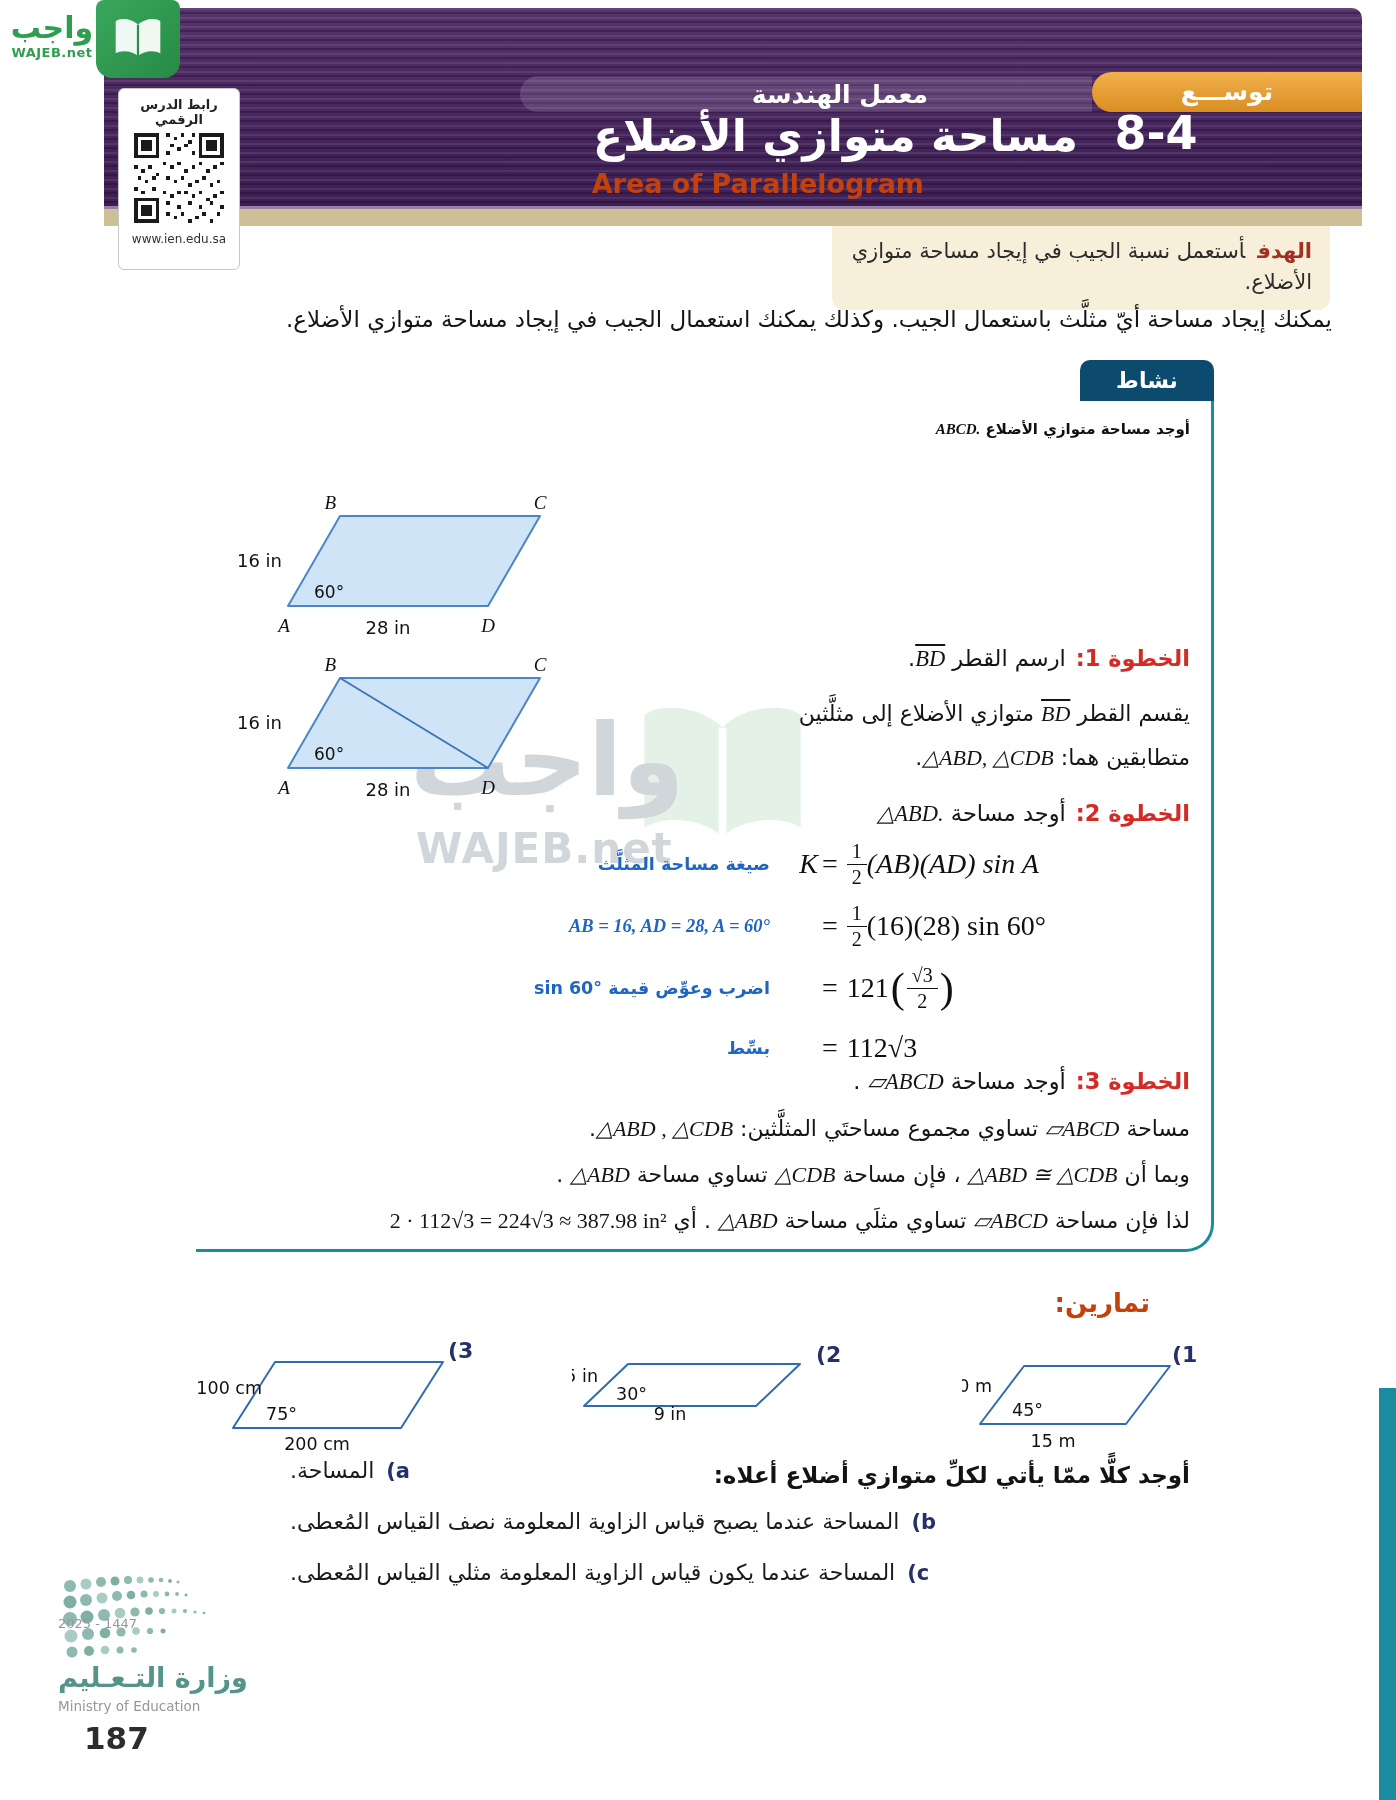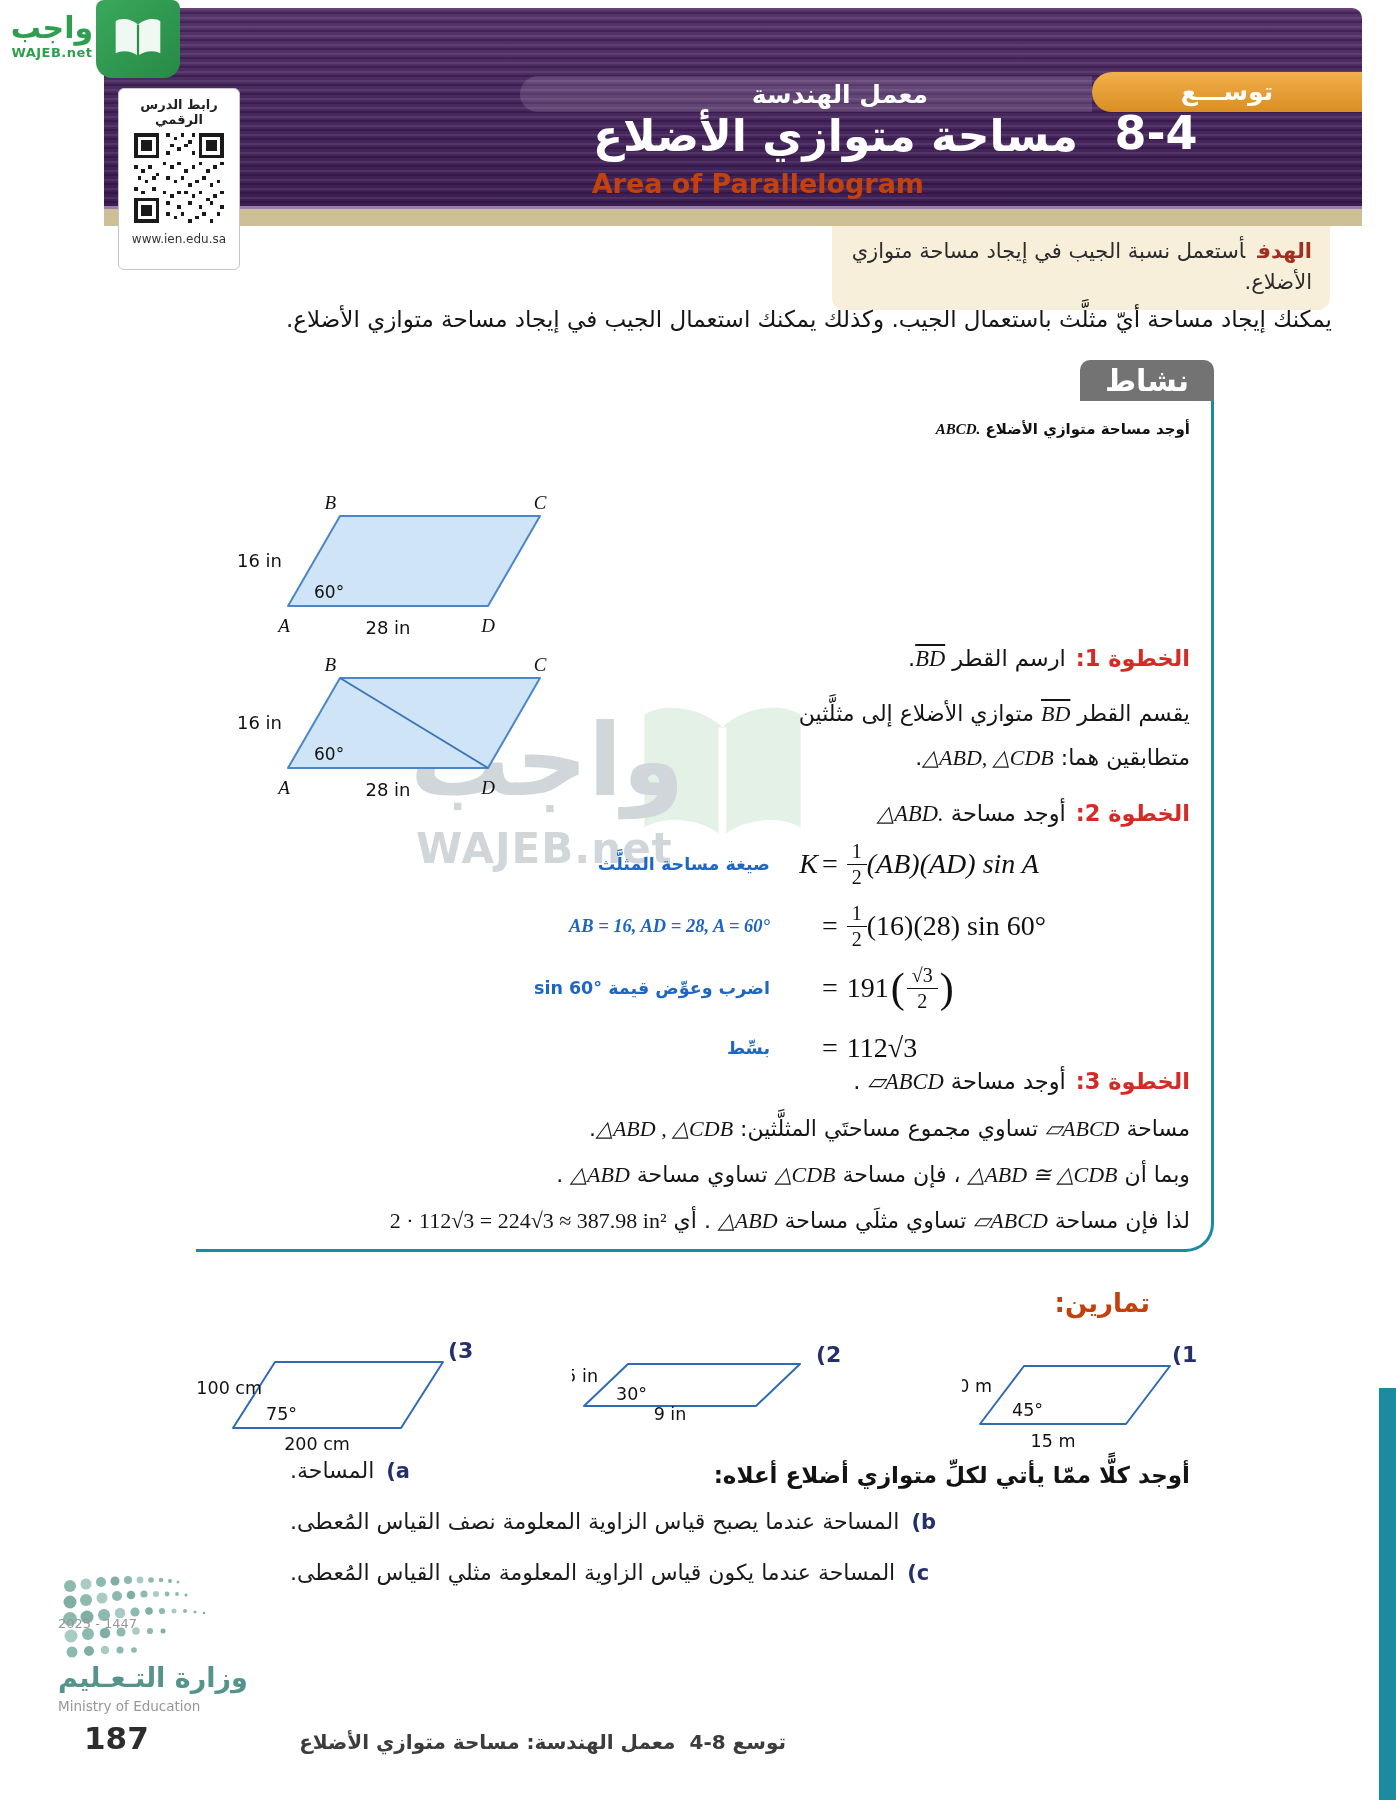--- a/index.html
+++ b/index.html
@@ -42,22 +42,22 @@
   
   .intro { right:64px; top:306px; width:1100px; direction:rtl; text-align:right; font-size:23px; color:#151515; z-index:2; }
 
   
   .watermark { left:380px; top:690px; width:470px; height:210px; z-index:1; opacity:.5; pointer-events:none; }
   .wm-book { position:absolute; left:240px; top:0; opacity:.5; }
   .wm-name { position:absolute; left:30px; top:12px; font-size:100px; font-weight:700; color:#a2aeb5; }
   .wm-site { position:absolute; left:36px; top:134px; font-size:42px; font-weight:700; color:#a2aeb5; letter-spacing:1px; }
 
   
-  .activity-tab { left:1080px; top:360px; width:134px; height:41px; background:#737373; border-radius:10px 10px 0 0;
-    color:#fff; font-weight:700; font-size:30px; text-align:center; line-height:41px; z-index:2; }
+  .activity-tab { left:1080px; top:360px; width:134px; height:41px; background:#0c4a6e; border-radius:10px 10px 0 0;
+    color:#fff; font-weight:700; font-size:22px; text-align:center; line-height:41px; z-index:2; }
   .activity-box { left:196px; top:400px; width:1018px; height:852px; border-right:3px solid #1b8ba1;
     border-bottom:3px solid #1b8ba1; border-radius:0 0 28px 0; z-index:1; }
   .act-prompt { right:206px; top:420px; direction:rtl; font-size:15px; font-weight:600; color:#101010; z-index:2; }
   .math-i { font-family:"Liberation Serif", serif; font-style:italic; direction:ltr; unicode-bidi:isolate; }
   .m { font-family:"Liberation Serif", serif; font-style:italic; direction:ltr; unicode-bidi:isolate; }
   .mn { font-family:"Liberation Serif", serif; direction:ltr; unicode-bidi:isolate; }
   .over-math { font-family:"Liberation Serif", serif; font-style:italic; text-decoration:overline; direction:ltr; unicode-bidi:isolate; }
 
   .diag1 { left:236px; top:494px; z-index:2; }
   .diag2 { left:236px; top:656px; z-index:2; }
@@ -296,21 +296,21 @@
             <span class="fd">2</span>
           </span>
         <span>(16)(28) sin 60°</span>
       </div>
     </div>
     <div class="eqrow r3">
       <div class="annot">اضرب وعوِّض قيمة sin 60°</div>
       <div class="eqn">
         <span class="lhs"></span>
         <span class="eqsign">=</span>
-        <span>191</span>
+        <span>121</span>
         <span class="paren">(</span>
         <span class="frac">
             <span class="fn">√3</span>
             <span class="fd">2</span>
           </span>
         <span class="paren">)</span>
       </div>
     </div>
     <div class="eqrow">
       <div class="annot">بسِّط</div>
@@ -428,18 +428,15 @@
         <circle cx="31" cy="79" r="5" fill="#7fafa4"></circle>
         <circle cx="47" cy="78" r="4.3" fill="#a9cbc3"></circle>
         <circle cx="62" cy="78" r="3.5"></circle>
         <circle cx="76" cy="78" r="2.8"></circle>
     </g>
   </svg>
   <div class="moe-ar">وزارة التـعـليم</div>
   <div class="moe-en">Ministry of Education</div>
   <div class="moe-years">2025 - 1447</div>
   <div class="page-num">187</div>
-  <div class="footer-line">
-    <span>توسع 8-4</span><span class="footer-title">معمل الهندسة: مساحة متوازي الأضلاع</span>
-  </div>
   <div class="side-bar"></div>
 
 </div>
 
 </body></html>

